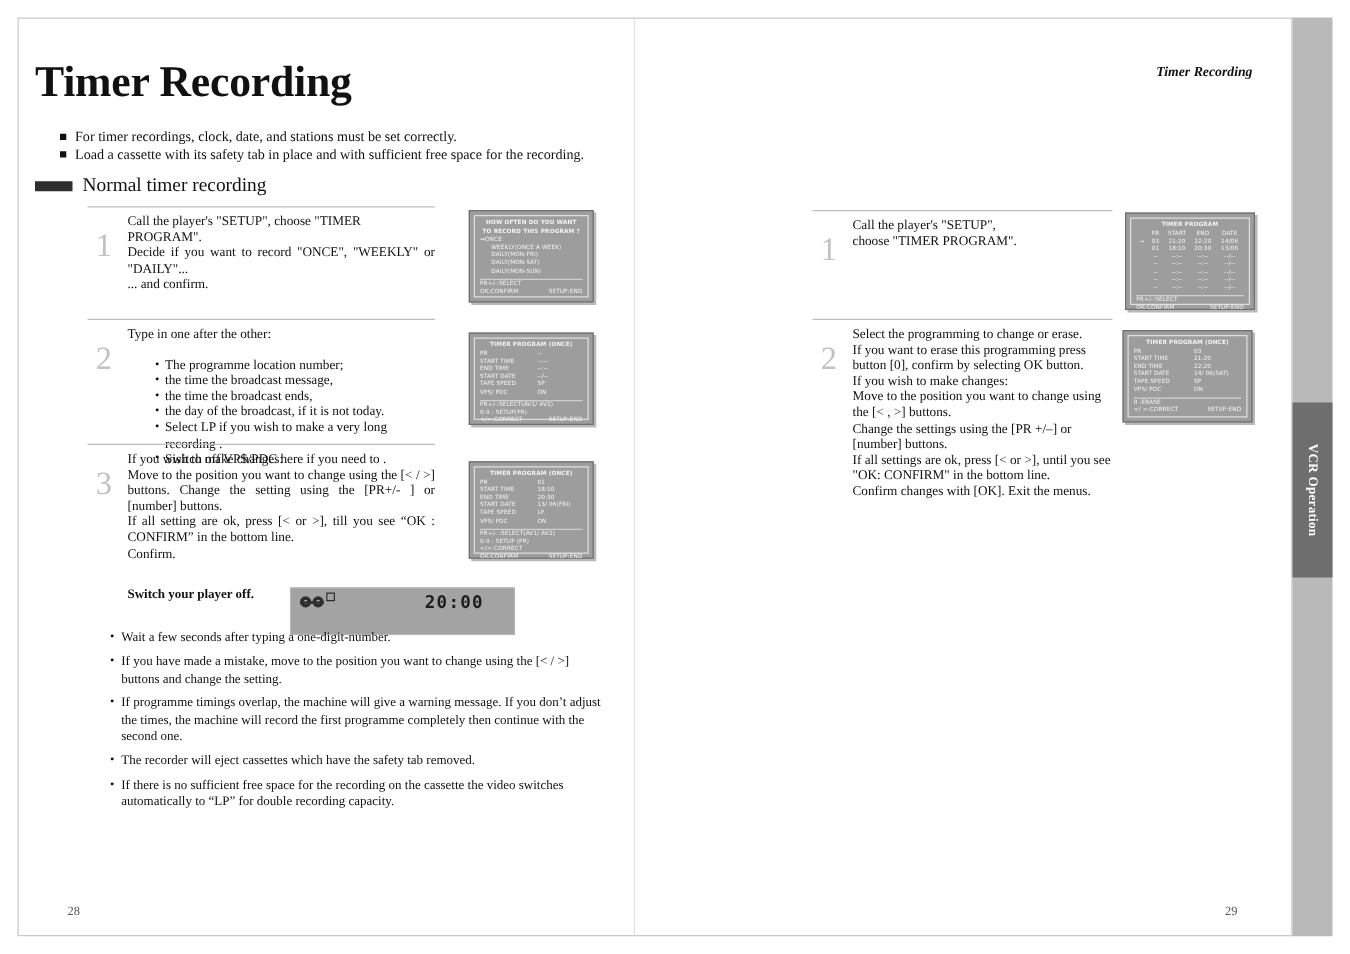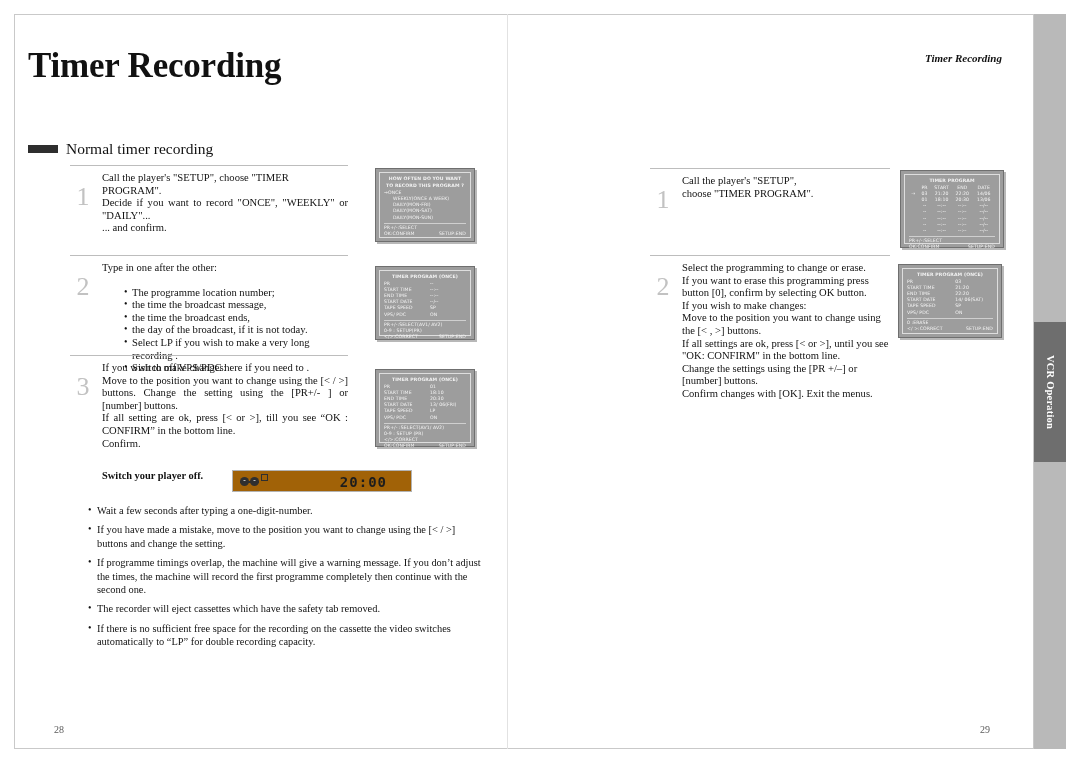--- a/index.html
+++ b/index.html
@@ -181,22 +181,22 @@
     left: 102px;
     top: 470px;
     font-size: 10.4px;
     font-weight: bold;
   }
   .vfd {
     position: absolute;
     left: 232px;
     top: 470px;
     width: 180px;
-    height: 22px;
-    background: #a16207;
+    height: 38px;
+    background: #a3a3a3;
     border: 1px solid #b3b3b3;
     box-sizing: border-box;
   }
   .vfd .reels {
     position: absolute;
     left: 7px; top: 6px;
     display: flex;
     align-items: center;
   }
   .vfd .reel {
@@ -346,20 +346,30 @@
 
   <div class="side-tab"></div>
   <div class="side-tab-dark"></div>
   <div class="side-tab-label">
     <span>VCR Operation</span>
   </div>
 
   <div class="doc-title">Timer Recording</div>
   <div class="running-head">Timer Recording</div>
 
+  <div class="intro">
+    <div class="row">
+      <span class="sqbullet"></span>
+      <span>For timer recordings, clock, date, and stations must be set correctly.</span>
+    </div>
+    <div class="row">
+      <span class="sqbullet"></span>
+      <span>Load a cassette with its safety tab in place and with sufficient free space for the recording.</span>
+    </div>
+  </div>
 
   <div class="sec-head" id="sec-left">
     <span class="bar"></span>
     <span>Normal timer recording</span>
   </div>
 
   <div class="step" id="step-l1">
     <div class="num">1</div>
     <div class="body">
       <p>Call the player's "SETUP", choose "TIMER PROGRAM".</p>
@@ -424,22 +434,22 @@
   </div>
 
   <div class="step" id="step-r2">
     <div class="num">2</div>
     <div class="body">
       <p>Select the programming to change or erase.</p>
       <p>If you want to erase this programming press</p>
       <p>button  [0], confirm by selecting OK button.</p>
       <p>If you wish to make changes:</p>
       <p>Move to the position you want to change using the [&lt; , &gt;] buttons.</p>
+      <p>Change the settings using the [PR +/–] or [number]  buttons.</p>
       <p>If all settings are ok, press [&lt; or &gt;], until you see "OK: CONFIRM" in the bottom line.</p>
-      <p>Change the settings using the [PR +/–] or [number]  buttons.</p>
       <p>Confirm changes with [OK]. Exit the menus.</p>
     </div>
   </div>
 
   <div class="osd" id="osd-l1">
     <div class="osd-inner">
       <div class="ttl">HOW OFTEN DO YOU WANT</div>
       <div class="ttl">TO RECORD THIS PROGRAM ?</div>
       <div class="opt sel">ONCE</div>
       <div class="opt">WEEKLY(ONCE A WEEK)</div>

